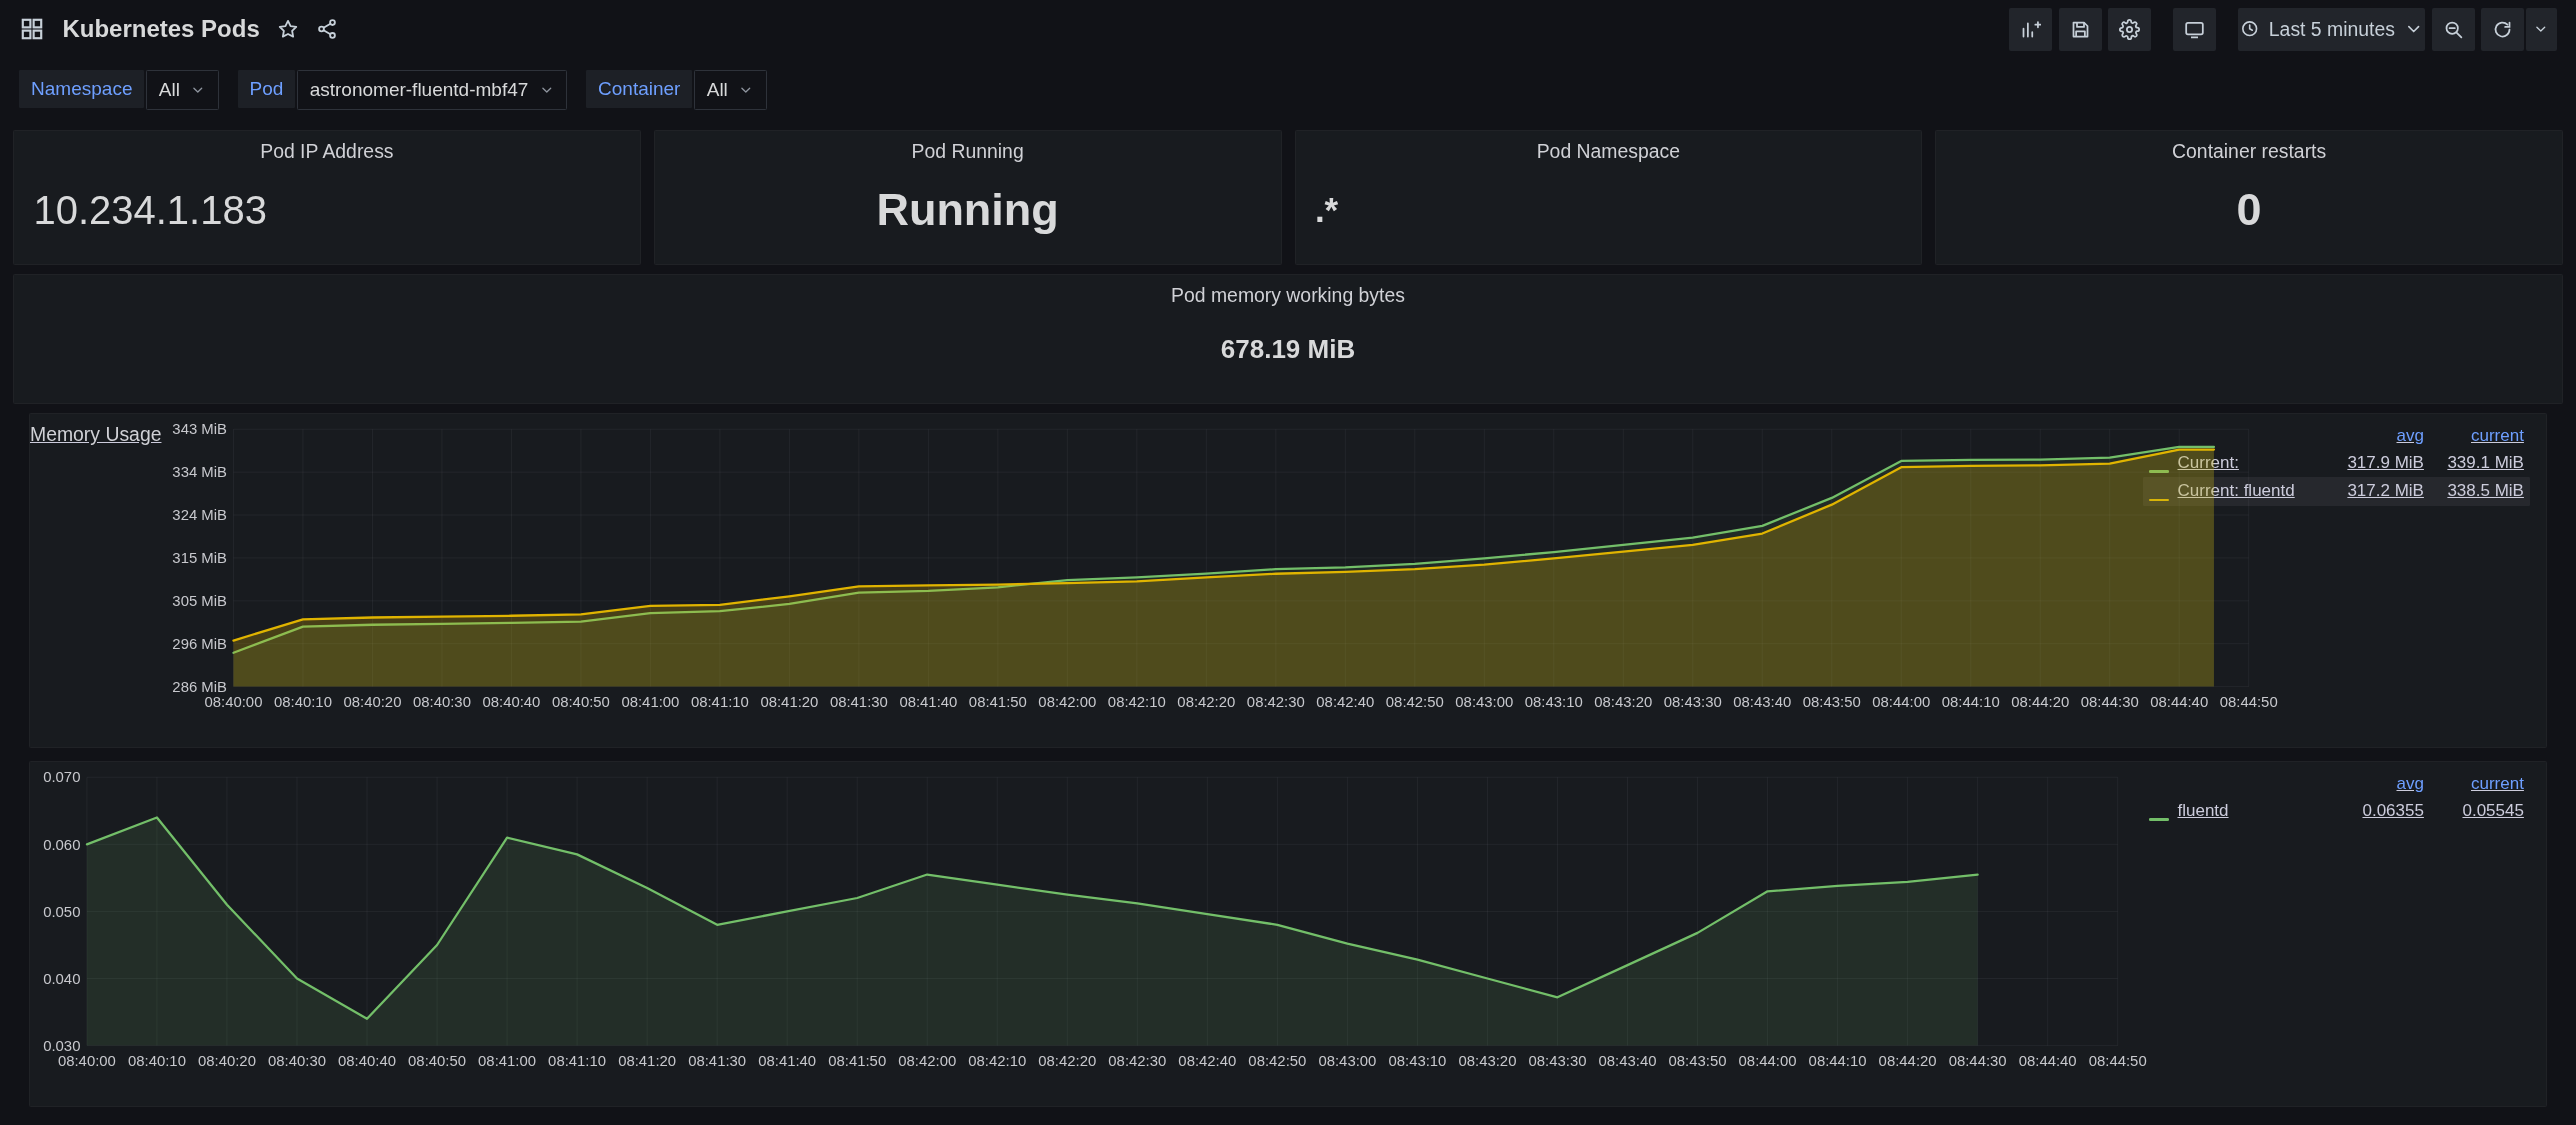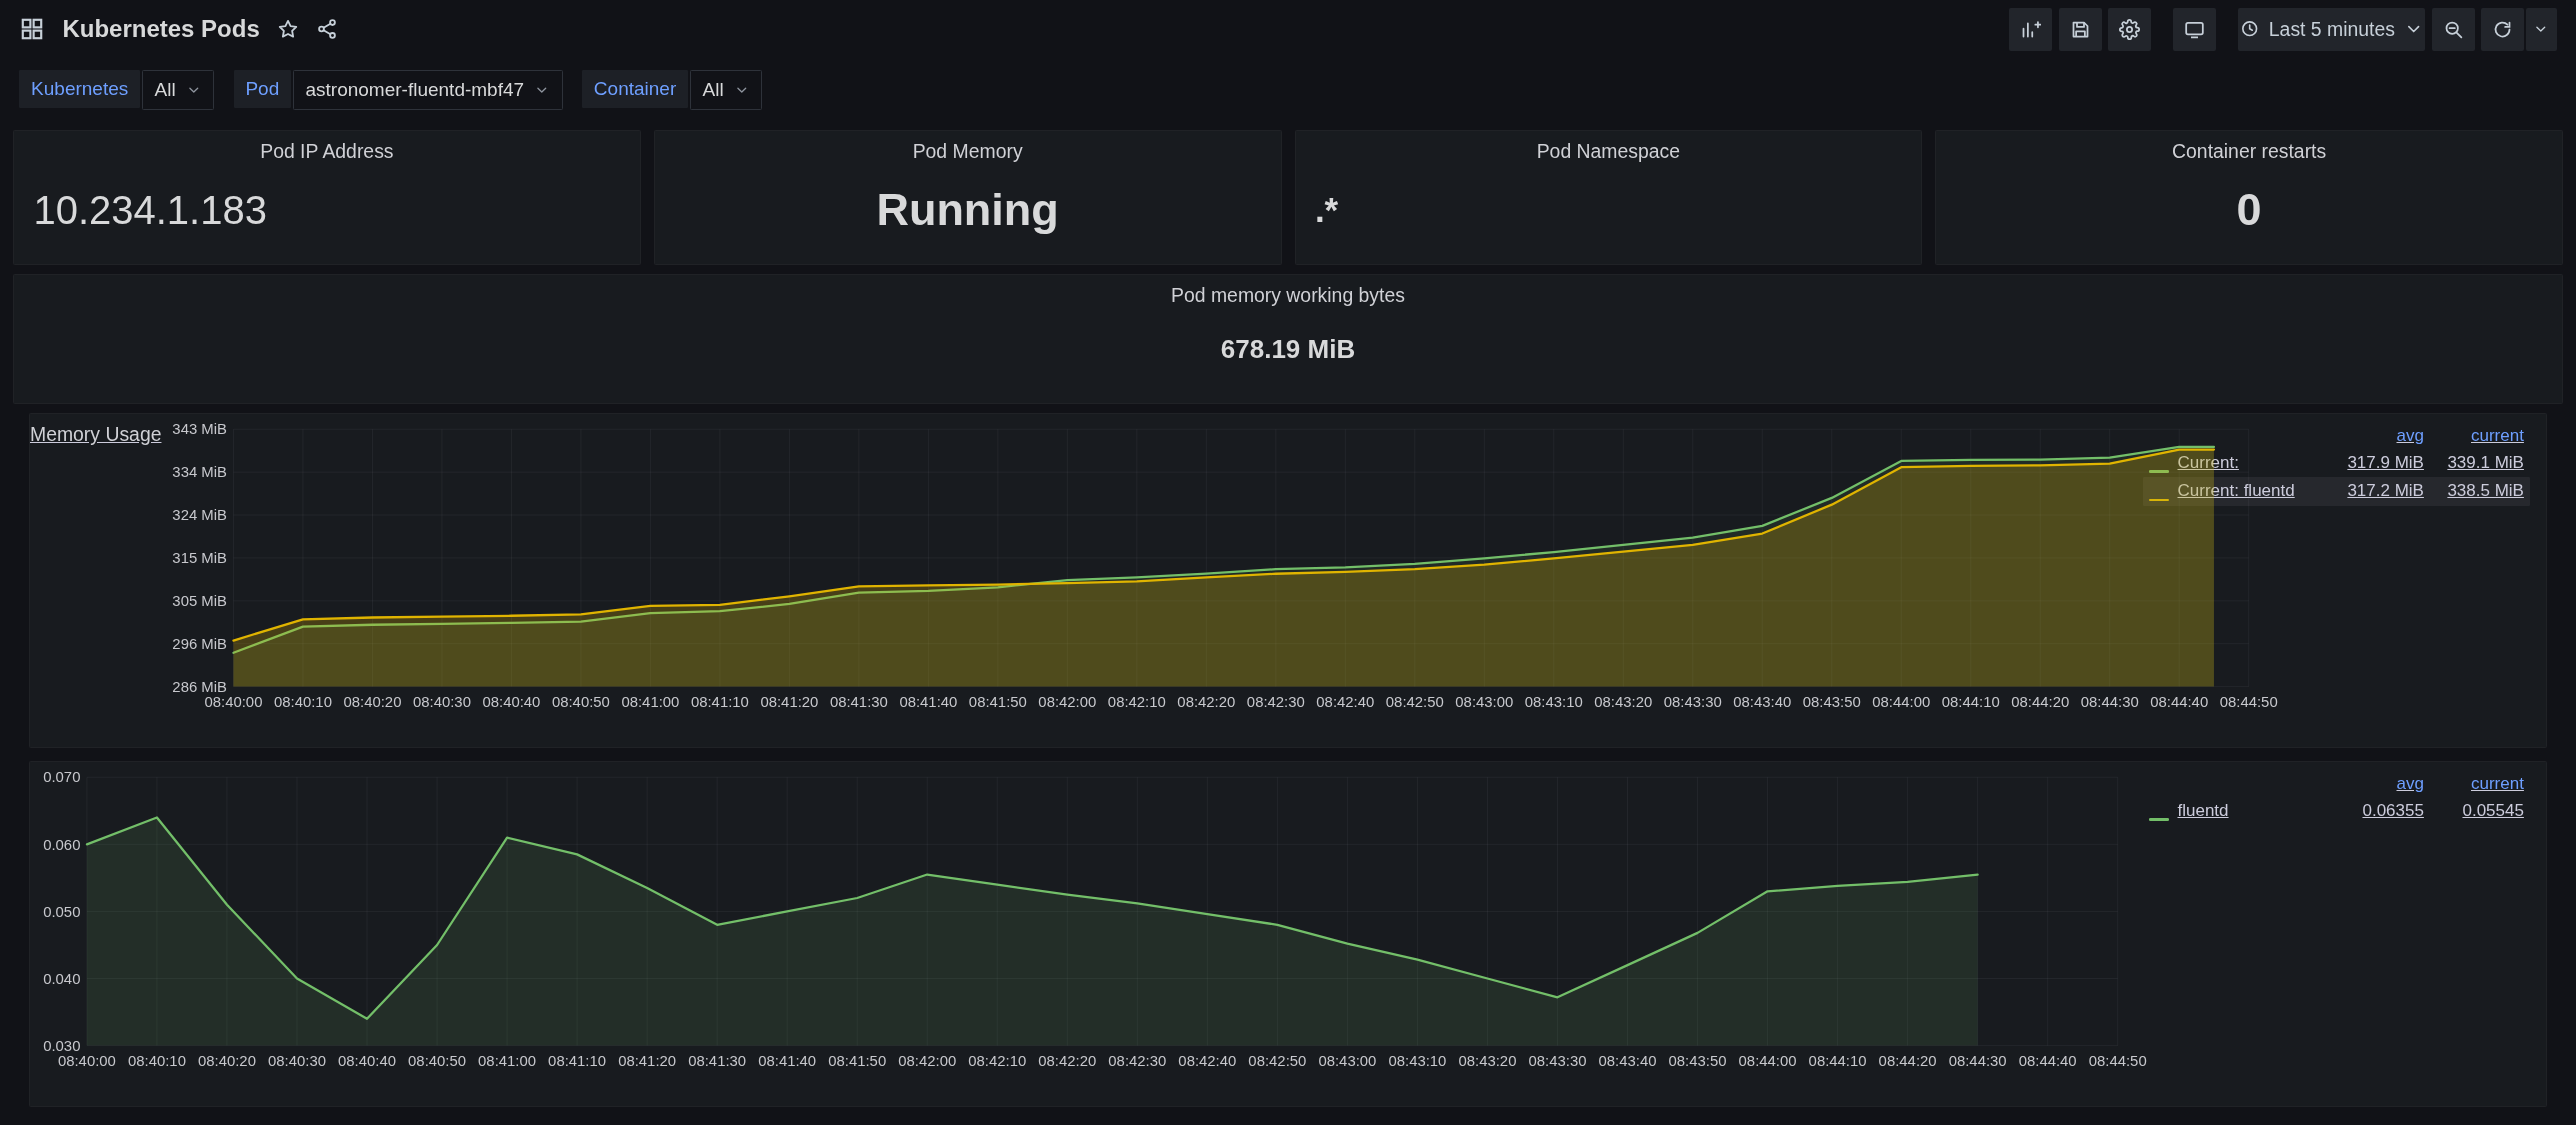--- a/index.html
+++ b/index.html
@@ -170,21 +170,21 @@
                 <path d="M6 9.5l6 6 6-6"></path>
               </svg>
             </span>
         </button>
       </div>
     </div>
   </header>
 
   <div class="submenu">
     <div class="var">
-      <span class="chip vlabel">Kubernetes</span>
+      <span class="chip vlabel">Namespace</span>
       <span class="chip vvalue">
         <span>All</span>
         <span class="icon">
             <svg viewBox="0 0 24 24" fill="none" stroke="currentColor" stroke-width="2" stroke-linecap="round" stroke-linejoin="round">
               <path d="M6 9.5l6 6 6-6"></path>
             </svg>
           </span>
       </span>
     </div>
     <div class="var">
@@ -210,21 +210,21 @@
       </span>
     </div>
   </div>
 
   <div class="stats-row">
     <div class="panel stat">
       <div class="panel-title">Pod IP Address</div>
       <div class="stat-value" data-align="left">10.234.1.183</div>
     </div>
     <div class="panel stat">
-      <div class="panel-title">Pod Memory</div>
+      <div class="panel-title">Pod Running</div>
       <div class="stat-value" data-align="center">Running</div>
     </div>
     <div class="panel stat">
       <div class="panel-title">Pod Namespace</div>
       <div class="stat-value" data-align="left">.*</div>
     </div>
     <div class="panel stat">
       <div class="panel-title">Container restarts</div>
       <div class="stat-value" data-align="center">0</div>
     </div>

